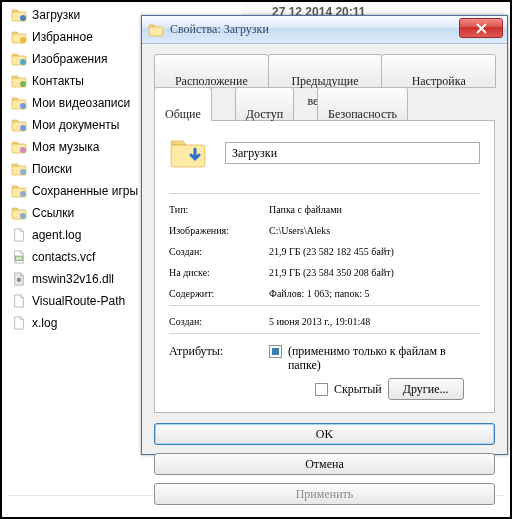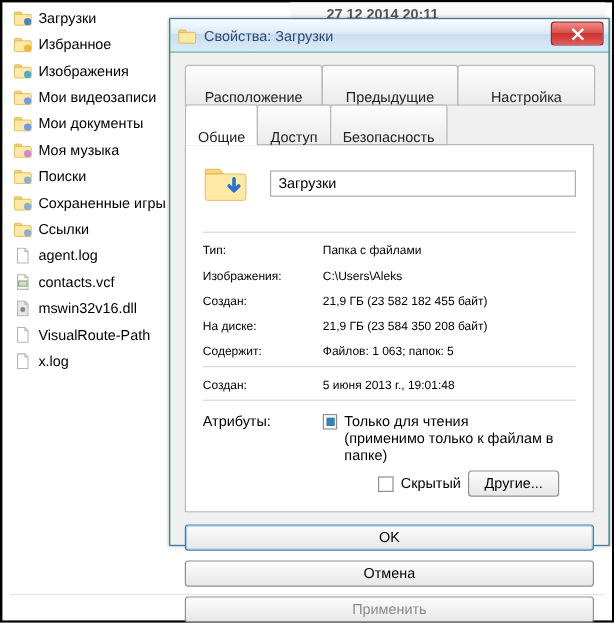--- a/index.html
+++ b/index.html
@@ -61,23 +61,24 @@
     border-bottom:1px solid #e4e4e4;
     width: 262px;
     font-weight: bold;
   }
 
   
   .dialog {
     position: absolute;
     left: 139px; top: 13px;
     width: 367px; height: 440px;
-    background: #22c55e;
+    background: #a16207;
     border: 1px solid #4b6f9e;
     box-shadow: 0 0 3px rgba(0,0,0,0.35);
+    font-family: Liberation Serif, serif;
   }
   .titlebar {
     height: 28px;
     background: linear-gradient(#f9fcff, #dce9f7 45%, #c8ddf2 46%, #dceaf8);
     border-bottom: 1px solid #a7bdd6;
     display: flex; align-items: center;
     padding: 0 6px;
     position: relative;
   }
   .titlebar .sys-icon {
@@ -117,21 +118,21 @@
     text-align: center;
     background: linear-gradient(#fdfdfd,#ebebeb);
     border: 1px solid #b8b8b8;
     border-bottom: 1px solid #b8b8b8;
     border-top-left-radius: 3px;
     border-top-right-radius: 3px;
     margin-right: -1px;
     padding: 16px 10px;
     color:#222;
   }
-  .tab-row.row2 { position: relative; z-index:2; }
+  .tab-row.row2 { position: relative; z-index:2;gap:24px; }
   .tab-row.row2 .tab.active {
     background:#fff;
     border-bottom:1px solid #fff;
   }
 
   .tab-body {
     flex: 1;
     background:#fff;
     border:1px solid #b8b8b8;
     padding: 14px 14px 12px 14px;
@@ -260,20 +261,30 @@
       </div>
       <div class="file-item">
         <span class="icon-slot">
           <svg class="folder-svg" viewBox="0 0 16 14">
       <rect class="folder-tab" x="1" y="2" width="6" height="3" rx="1"></rect>
       <rect class="folder-body" x="1" y="4" width="14" height="9" rx="1"></rect>
       <circle cx="12" cy="10" r="3" fill="#35a0d0" opacity="0.85"></circle>
     </svg>
         </span>
     <span class="lbl">Изображения</span>
+      </div>
+      <div class="file-item">
+        <span class="icon-slot">
+          <svg class="folder-svg" viewBox="0 0 16 14">
+      <rect class="folder-tab" x="1" y="2" width="6" height="3" rx="1"></rect>
+      <rect class="folder-body" x="1" y="4" width="14" height="9" rx="1"></rect>
+      <circle cx="12" cy="10" r="3" fill="#6aa84f" opacity="0.85"></circle>
+    </svg>
+        </span>
+    <span class="lbl">Контакты</span>
       </div>
       <div class="file-item">
         <span class="icon-slot">
           <svg class="folder-svg" viewBox="0 0 16 14">
       <rect class="folder-tab" x="1" y="2" width="6" height="3" rx="1"></rect>
       <rect class="folder-body" x="1" y="4" width="14" height="9" rx="1"></rect>
       <circle cx="12" cy="10" r="3" fill="#5b8def" opacity="0.85"></circle>
     </svg>
         </span>
     <span class="lbl">Мои видеозаписи</span>
@@ -451,21 +462,20 @@
         </div>
 
         <hr class="sep">
 
         <div class="attr-block">
           <div class="k">Атрибуты:</div>
           <div class="attr-right">
             <div class="chk-row">
               <div class="chk mixed"></div>
               <div>
-                <div class="sub">Только для чтения</div>
                 <div class="sub">(применимо только к файлам в папке)</div>
               </div>
             </div>
             <div class="chk-row" style="align-items:center; justify-content:flex-start;padding-left:46px;">
               <div style="display:flex; align-items:center; gap:6px;">
                 <div class="chk"></div>
                 <div class="sub">Скрытый</div>
               </div>
               <button class="win-btn">Другие...</button>
             </div>

